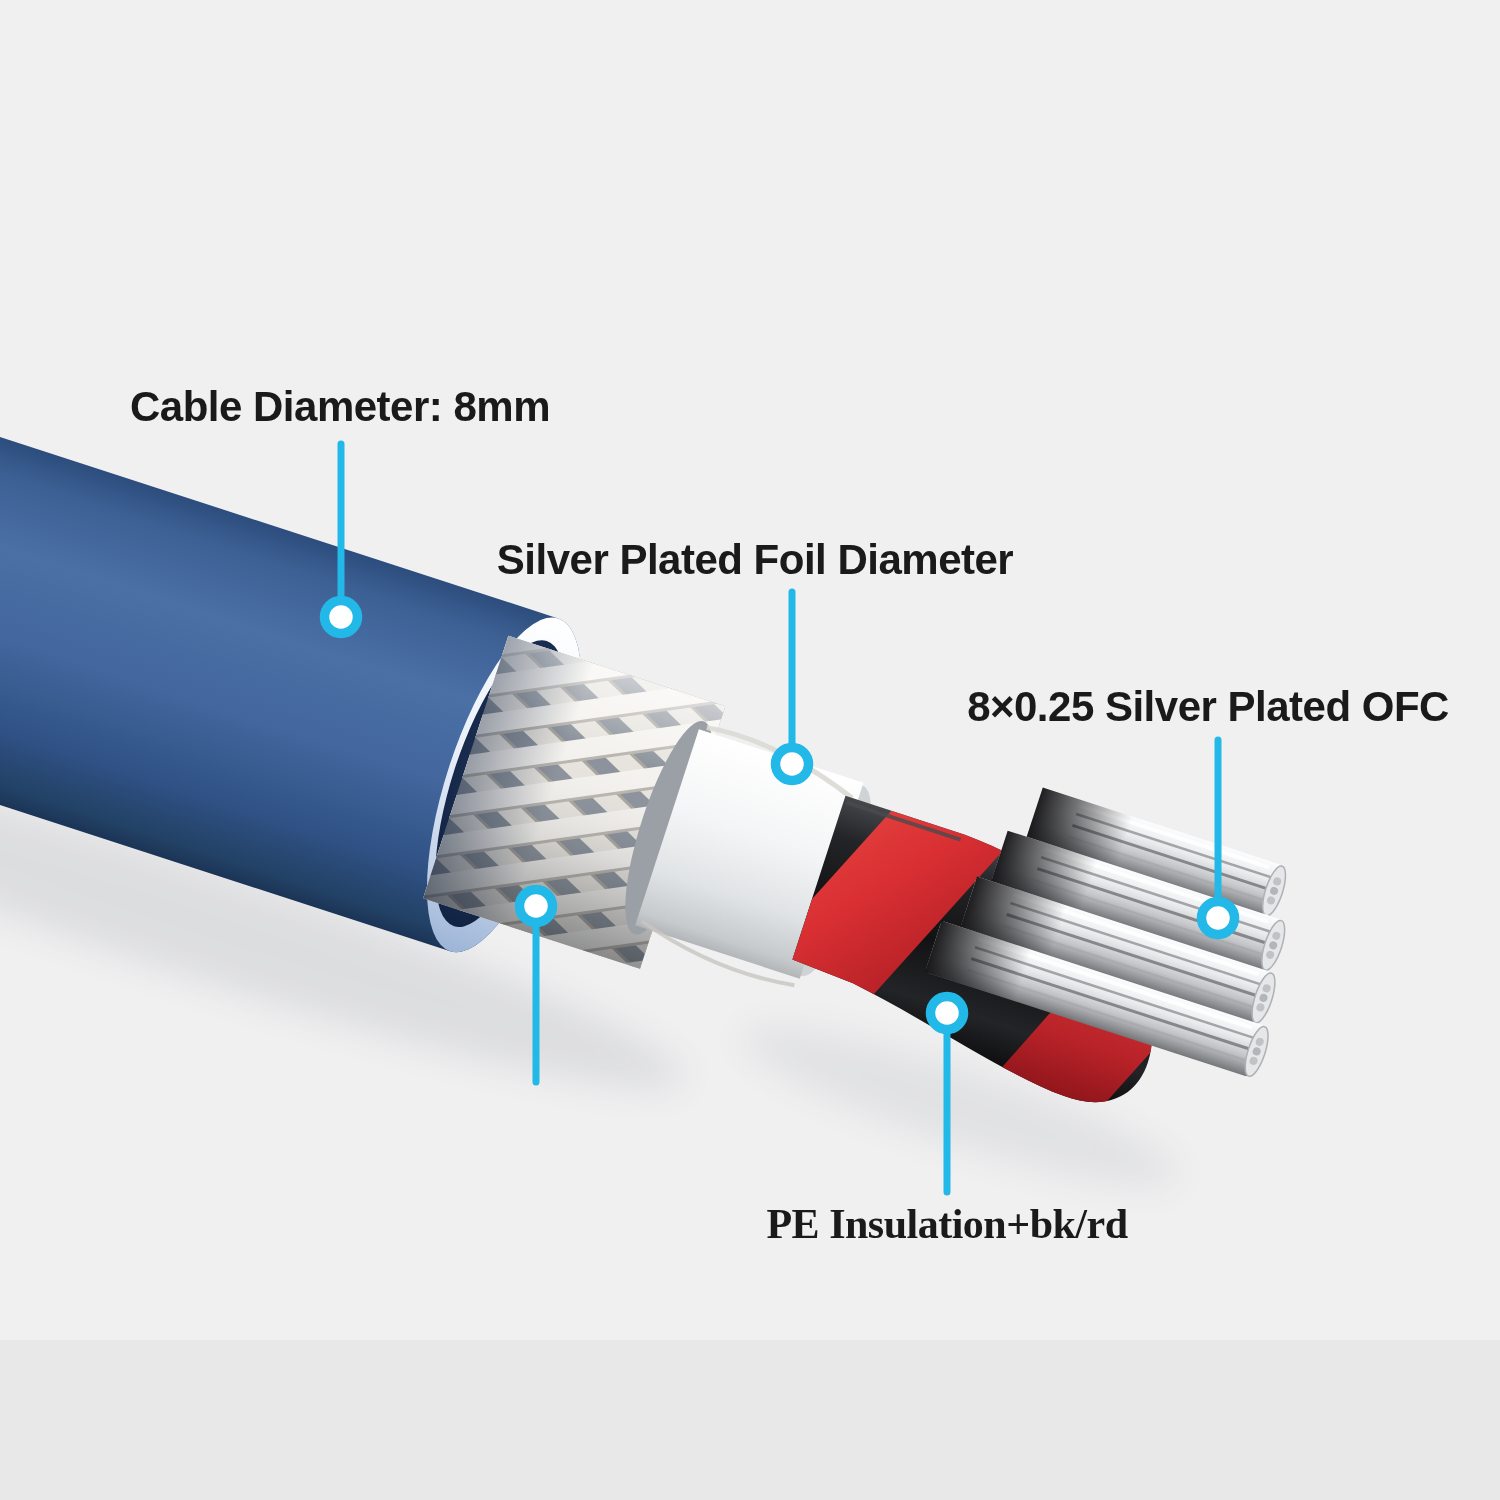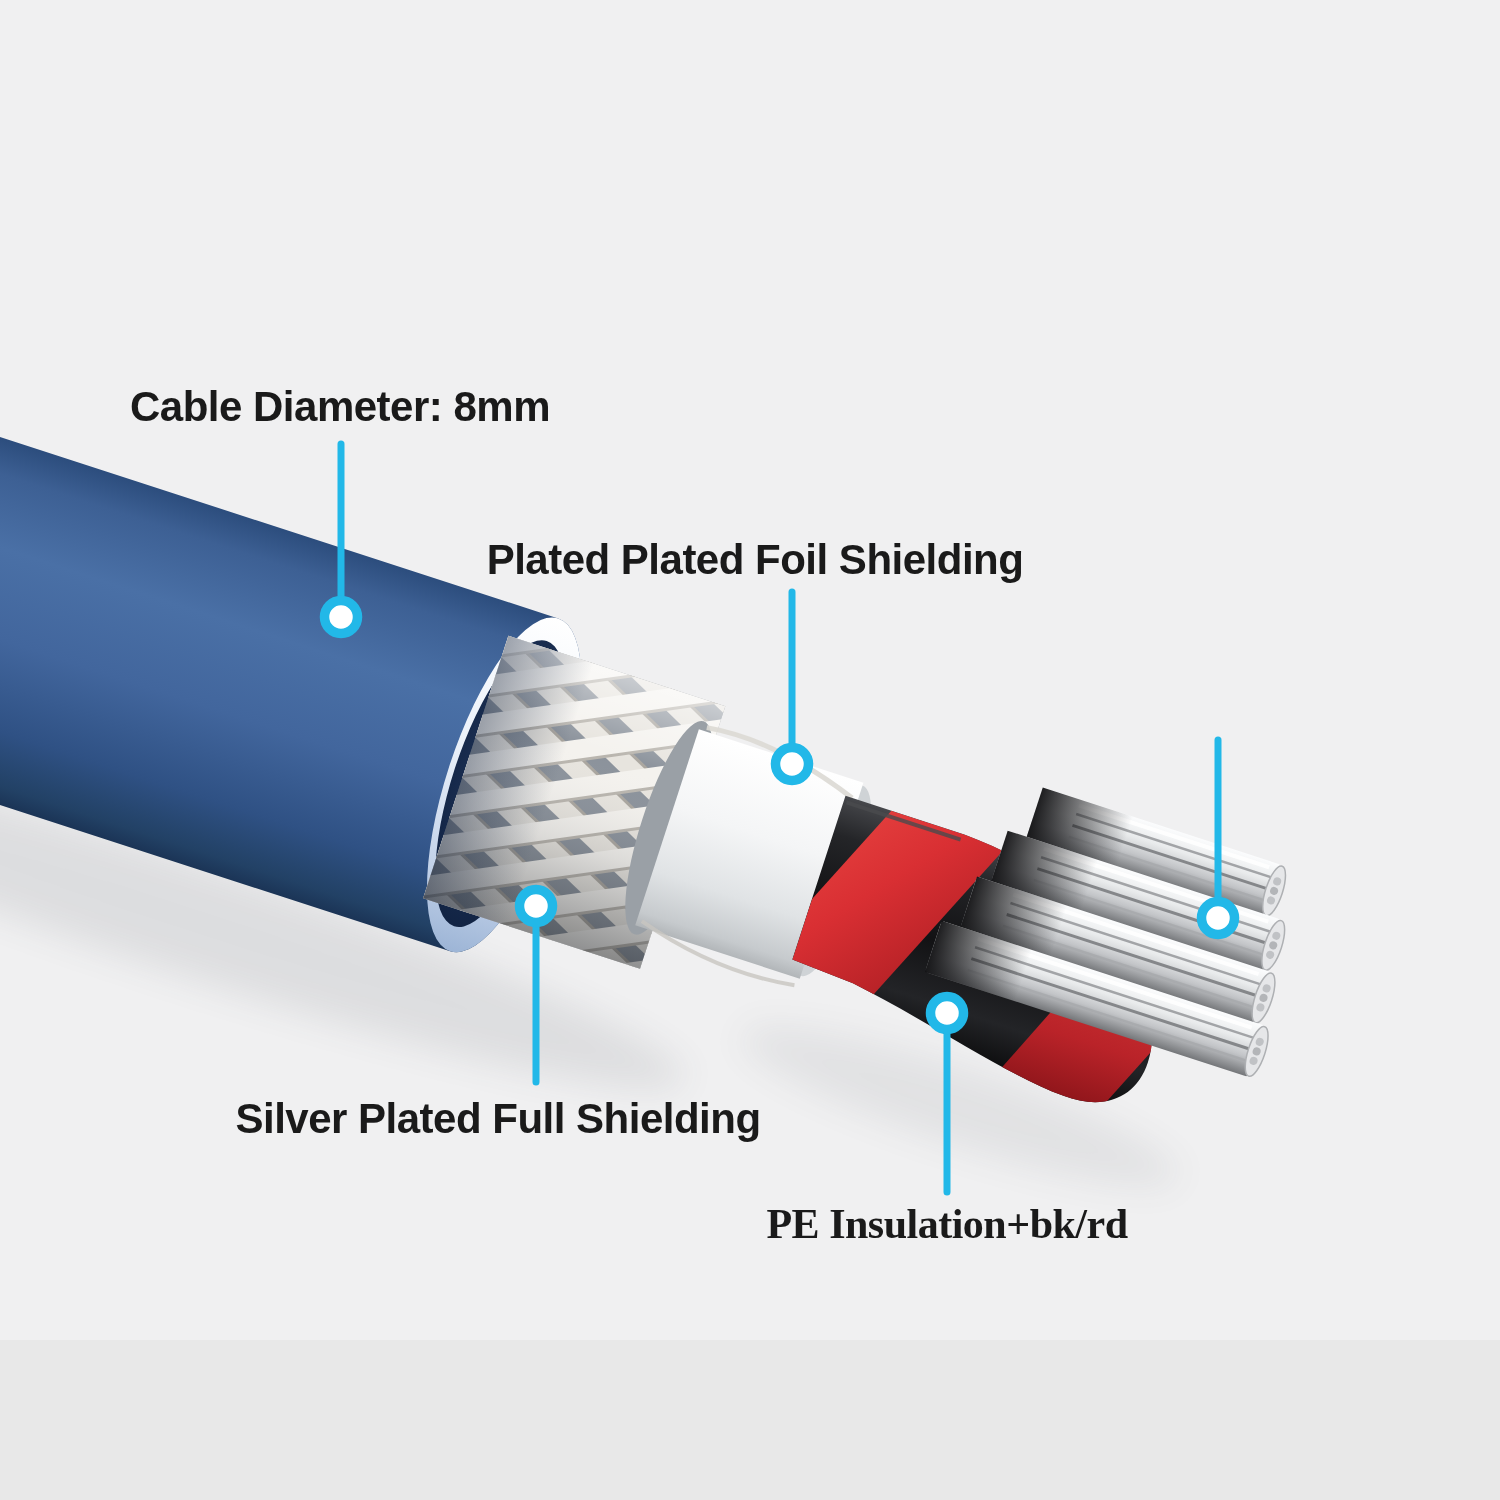--- a/index.html
+++ b/index.html
@@ -213,20 +213,20 @@
     <circle cx="341" cy="617" r="16.5"></circle>
     <circle cx="792" cy="764" r="16.5"></circle>
     <circle cx="1218" cy="918" r="16.5"></circle>
     <circle cx="536" cy="906" r="16.5"></circle>
     <circle cx="947" cy="1013" r="16.5"></circle>
   </g>
 </svg>
 
 <div class="callout-label" style="left:340px; top:382px;">Cable Diameter:  8mm</div>
 
-<div class="callout-label" style="left:755px; top:535px;">Plated Plated Foil Shielding</div>
-
-
-<div class="callout-label" style="left:498px; top:1094px;">Silver Plated Full Shielding</div>
+<div class="callout-label" style="left:755px; top:535px;">Silver Plated Foil Diameter</div>
+
+<div class="callout-label" style="left:1208px; top:682px;">8×0.25 Silver Plated OFC</div>
+
 
 <div class="callout-label" style="left:947px; top:1199px;font-family:Liberation Serif, serif;">PE Insulation+bk/rd</div>
 
 </div>
 
 </body></html>

